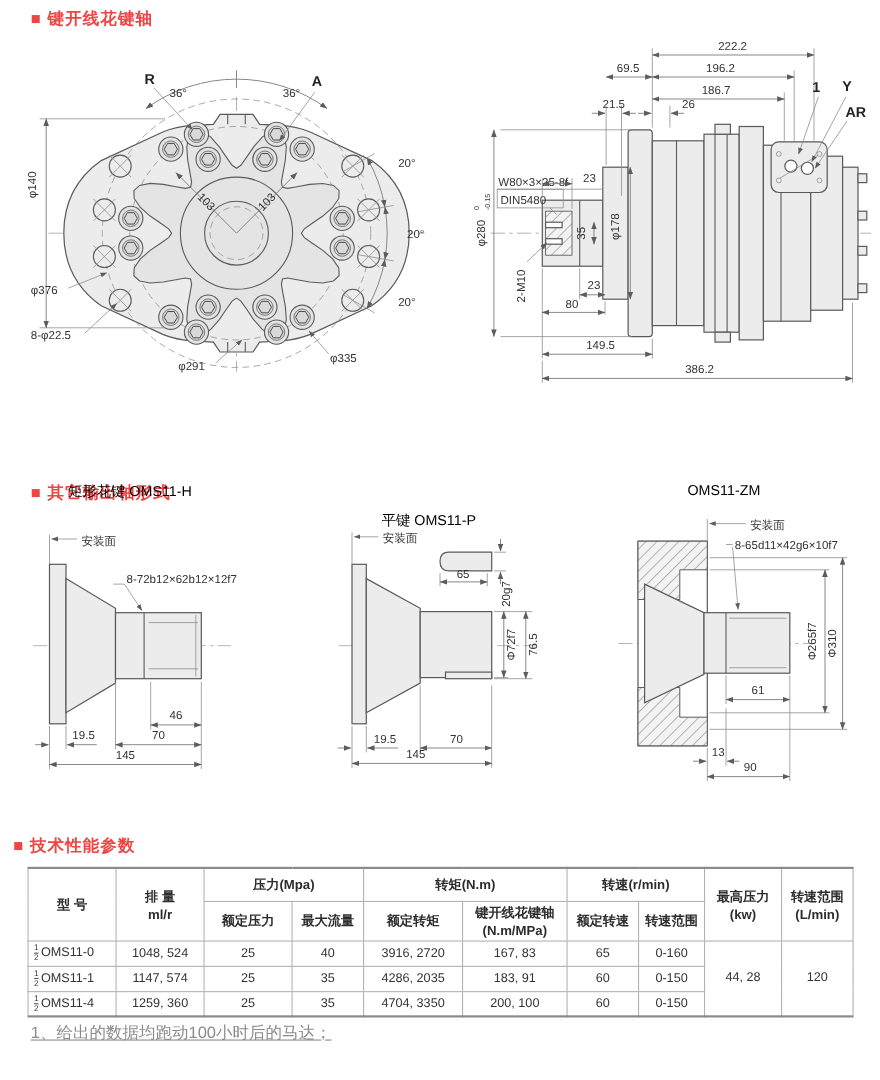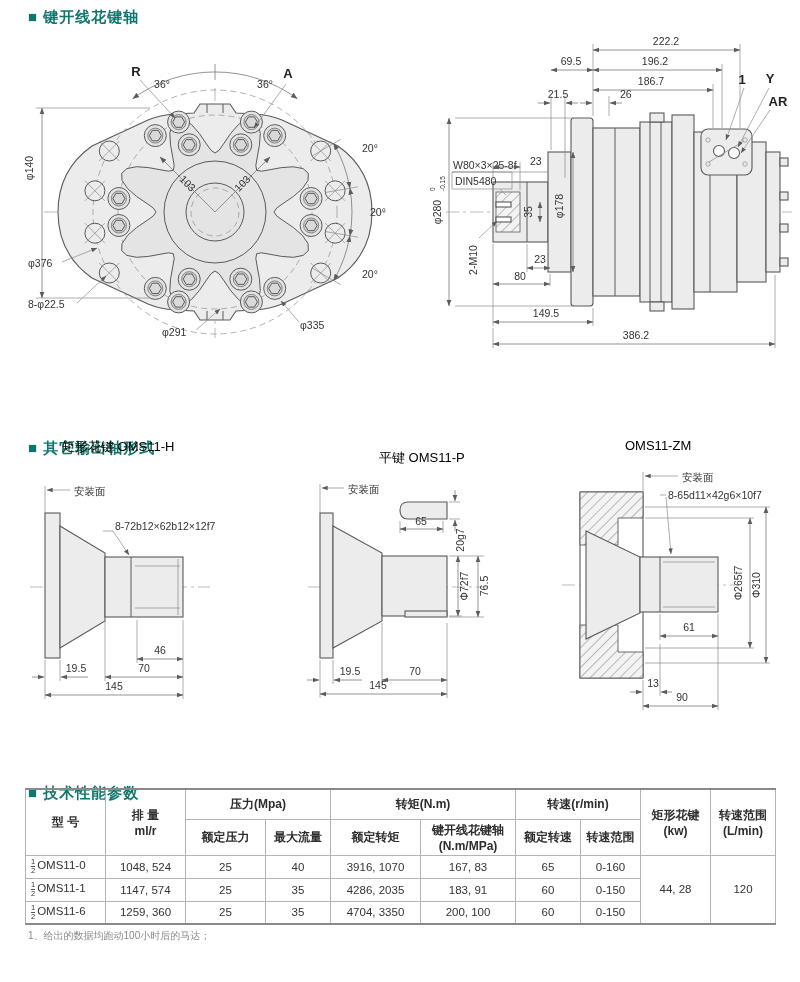--- a/index.html
+++ b/index.html
@@ -1,18 +1,18 @@
 <!DOCTYPE html>
 <html><head>
 <meta charset="utf-8">
 <style>
   html,body{margin:0;padding:0;background:#fff;}
   body{width:800px;height:982px;position:relative;font-family:"Liberation Sans",sans-serif;color:#2e2e2e;overflow:hidden;}
   .abs{position:absolute;}
-  .sec-title{font-size:15px;font-weight:bold;color:#0f766e;letter-spacing:1px;}
+  .sec-title{font-size:15px;font-weight:bold;color:#ef4444;letter-spacing:1px;}
   .sub-title{font-size:13px;font-weight:normal;color:#000000;}
   svg{position:absolute;left:0;top:0;}
   svg text{font-family:"Liberation Sans",sans-serif;}
   .p{fill:#ececec;stroke:#5a5a5a;stroke-width:1.1;}
   .w{fill:#ffffff;stroke:#5a5a5a;stroke-width:1.1;}
   .ln{stroke:#5a5a5a;stroke-width:1;fill:none;}
   .th{stroke:#8a8a8a;stroke-width:.7;fill:none;}
   .d{stroke:#787878;stroke-width:.8;fill:none;}
   .cl{stroke:#9f9f9f;stroke-width:.7;fill:none;stroke-dasharray:13 4 3 4;}
   .dsh{stroke:#8f8f8f;stroke-width:.7;fill:none;stroke-dasharray:6 4;}
@@ -20,21 +20,21 @@
   .ds{font-size:6.5px;fill:#333;}
   .ct{font-size:10.5px;fill:#333;}
   .bt{font-size:13px;font-weight:bold;fill:#222;}
   .ptable{border-collapse:collapse;table-layout:fixed;width:750px;border-top:2px solid #8a8a8a;border-bottom:2px solid #8a8a8a;}
   .ptable td{border:1px solid #b3b3b3;text-align:center;font-size:11.5px;color:#333;padding:1px 2px;}
   .ptable td.hd{font-size:12px;font-weight:bold;color:#2c2c2c;}
   .ptable td.model{text-align:left;padding-left:5px;}
   .fr{display:inline-flex;flex-direction:column;font-size:7.5px;line-height:1.05;vertical-align:middle;margin-right:2px;}
   .fr i{font-style:normal;}
   .fr i:first-child{border-bottom:.8px solid #555;}
-  .notes div{font-size:10px;color:#8b8b8b;line-height:1.65;}
+  .notes div{font-size:15px;color:#8b8b8b;line-height:1.65;text-decoration:underline;}
 </style>
 </head>
 <body>
 
 <svg width="800" height="982" viewBox="0 0 800 982">
   <defs>
     <marker id="ma" viewBox="0 0 10 10" refX="9" refY="5" markerWidth="9" markerHeight="9" orient="auto-start-reverse">
       <path d="M0 1.5 L9.5 5 L0 8.5 z" fill="#5c5c5c"></path>
     </marker>
     <pattern id="h" width="7" height="7" patternUnits="userSpaceOnUse" patternTransform="rotate(45)">
@@ -363,23 +363,23 @@
     <line class="d" x1="672" y1="692" x2="661" y2="692" marker-end="url(#ma)"></line>
     <text class="dt" x="653" y="687" text-anchor="middle">13</text>
     <line class="d" x1="643" y1="706" x2="718" y2="706" marker-start="url(#ma)" marker-end="url(#ma)"></line>
     <text class="dt" x="682" y="701" text-anchor="middle">90</text>
   </g>
 </svg>
 
 <div class="abs sec-title" style="left:28px;top:8px;">■ 键开线花键轴</div>
 <div class="abs sec-title" style="left:28px;top:396px;margin-top:43px;">■ 其它输出轴形式</div>
 <div class="abs sub-title" style="left:62px;top:438px;">矩形花键 OMS11-H</div>
-<div class="abs sub-title" style="left:347px;top:449px;margin-left:32px;">平键 OMS11-P</div>
+<div class="abs sub-title" style="left:347px;top:464px;">平键 OMS11-P</div>
 <div class="abs sub-title" style="left:625px;top:438px;">OMS11-ZM</div>
-<div class="abs sec-title" style="left:28px;top:760px;margin-top:24px;">■ 技术性能参数</div>
+<div class="abs sec-title" style="left:12px;top:760px;">■ 技术性能参数</div>
 
 <div class="abs" style="left:25px;top:788px;">
 <table class="ptable">
   <colgroup>
     <col style="width:80px">
         <col style="width:80px">
         <col style="width:80px">
         <col style="width:65px">
     <col style="width:90px">
         <col style="width:95px">
@@ -392,21 +392,21 @@
         <tr style="height:30px">
     <td class="hd" rowspan="2">型  号</td>
     <td class="hd" rowspan="2">
       <div>排  量</div>
       <div>ml/r</div>
     </td>
     <td class="hd" colspan="2">压力(Mpa)</td>
     <td class="hd" colspan="2">转矩(N.m)</td>
     <td class="hd" colspan="2">转速(r/min)</td>
     <td class="hd" rowspan="2">
-      <div>矩形花键</div>
+      <div>最高压力</div>
       <div>(kw)</div>
     </td>
     <td class="hd" rowspan="2">
       <div>转速范围</div>
       <div>(L/min)</div>
     </td>
   </tr>
   <tr style="height:36px">
     <td class="hd">额定压力</td>
     <td class="hd">最大流量</td>
@@ -419,21 +419,21 @@
     <td class="hd">转速范围</td>
   </tr>
   <tr style="height:23px">
     <td class="model"><span class="fr">
               <i>1</i>
               <i>2</i>
             </span><span>OMS11-0</span></td>
     <td>1048, 524</td>
     <td>25</td>
     <td>40</td>
-    <td>3916, 1070</td>
+    <td>3916, 2720</td>
     <td>167, 83</td>
     <td>65</td>
     <td>0-160</td>
     <td rowspan="3">44, 28</td>
     <td rowspan="3">120</td>
   </tr>
   <tr style="height:23px">
     <td class="model"><span class="fr">
               <i>1</i>
               <i>2</i>
@@ -443,21 +443,21 @@
     <td>35</td>
     <td>4286, 2035</td>
     <td>183, 91</td>
     <td>60</td>
     <td>0-150</td>
   </tr>
   <tr style="height:23px">
     <td class="model"><span class="fr">
               <i>1</i>
               <i>2</i>
-            </span><span>OMS11-6</span></td>
+            </span><span>OMS11-4</span></td>
     <td>1259, 360</td>
     <td>25</td>
     <td>35</td>
     <td>4704, 3350</td>
     <td>200, 100</td>
     <td>60</td>
     <td>0-150</td>
   </tr>
 </tbody>
     </table>

